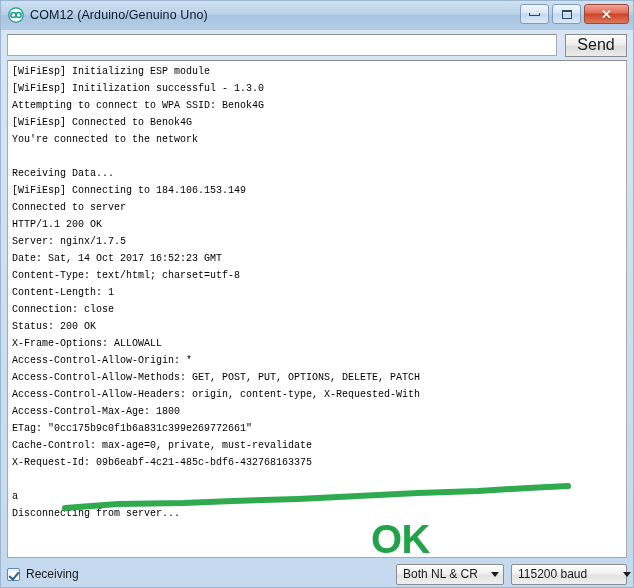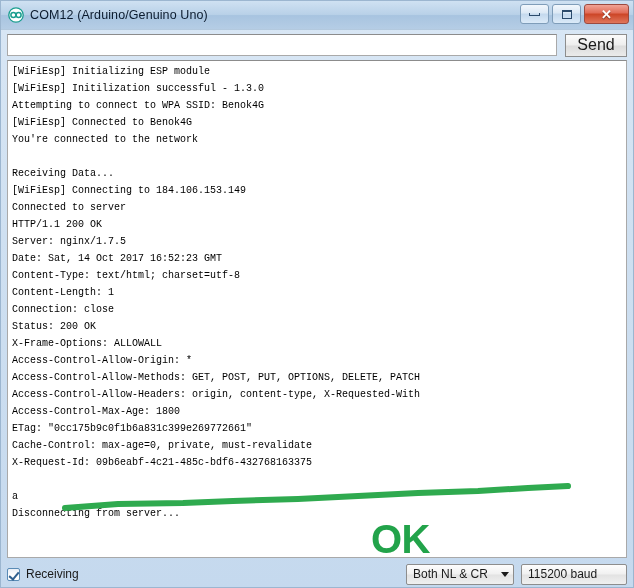--- a/index.html
+++ b/index.html
@@ -226,21 +226,21 @@
     border-radius: 2px;
     background: linear-gradient(to bottom, #fdfdfd 0%, #f0f0f0 48%, #e2e2e2 52%, #f0f0f0 100%);
     display: flex;
     align-items: center;
     padding: 0 4px 0 6px;
     font-size: 12px;
     color: #1a1a1a;
     cursor: default;
   }
   .combo.line-ending { width: 108px; }
-  .combo.baud { width: 106px; gap: 32px; }
+  .combo.baud { width: 116px; gap: 32px; }
   .combo-label { flex: 1 1 auto; white-space: nowrap; }
   .combo-arrow {
     flex: 0 0 auto;
     width: 0; height: 0;
     margin-left: 4px;
     border-left: 4px solid transparent;
     border-right: 4px solid transparent;
     border-top: 5px solid #1a1a1a;
   }
 </style>

